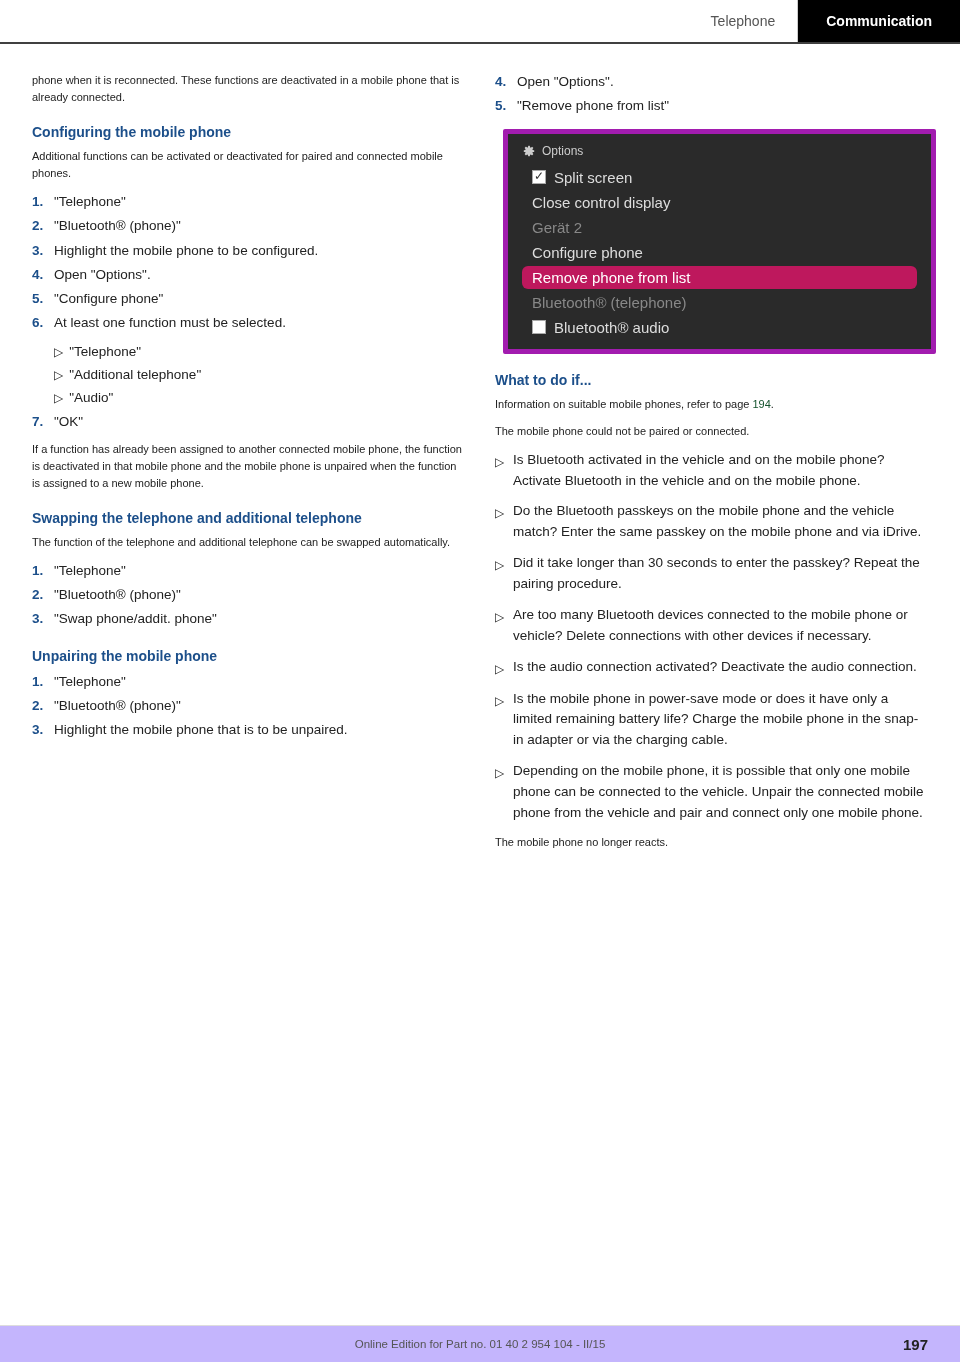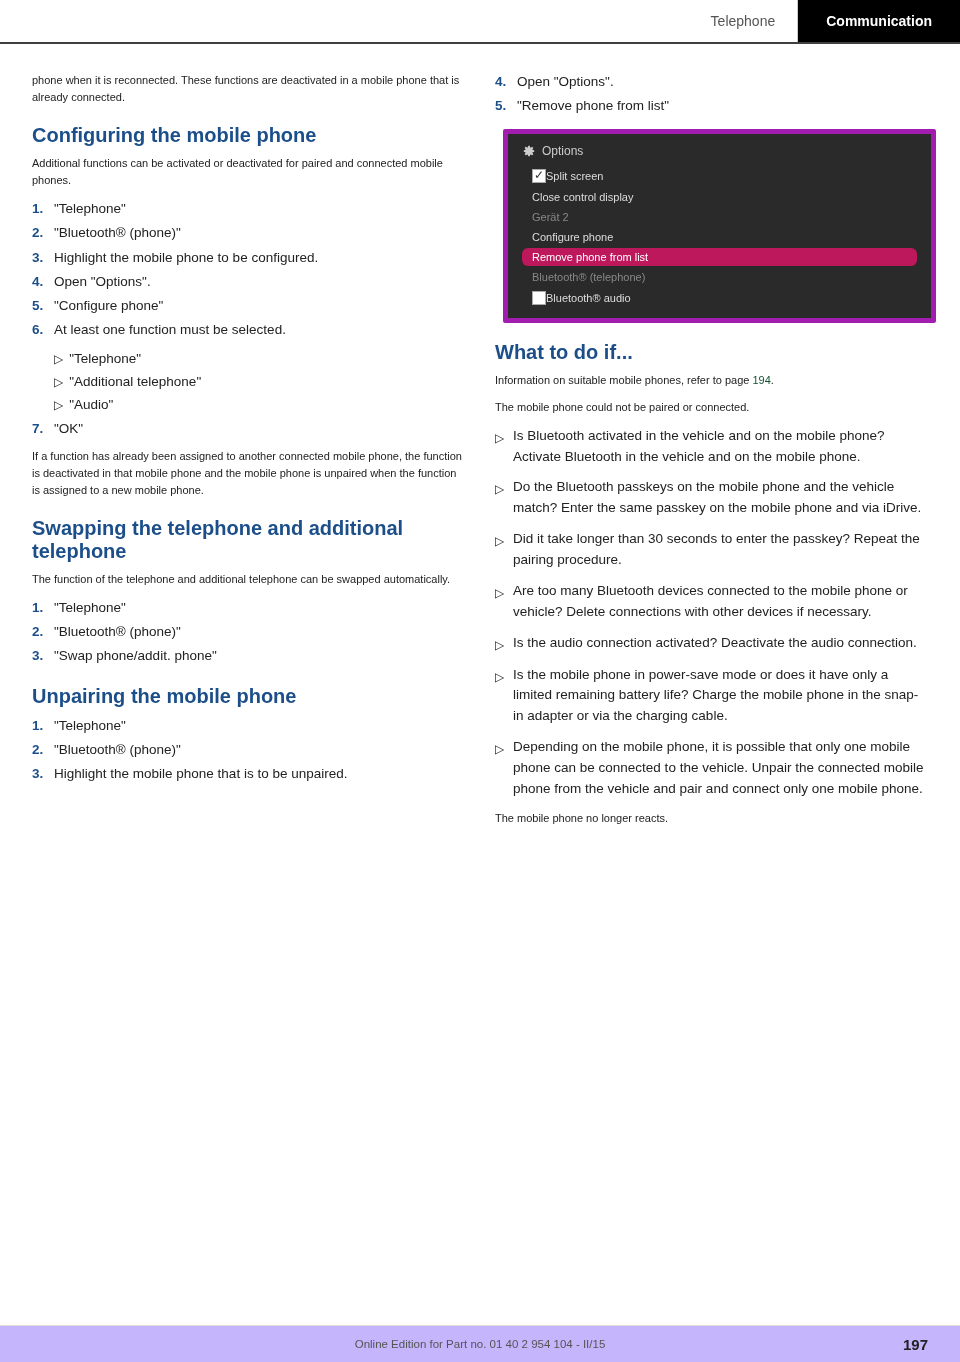--- a/index.html
+++ b/index.html
@@ -57,21 +57,21 @@
 
     
     .body-text {
       font-size: 11px;
       line-height: 1.55;
       color: #222;
       margin-bottom: 10px;
     }
 
     .section-heading {
-      font-size: 20px;
+      font-size: 14px;
       font-weight: bold;
       color: #1c4f8a;
       margin: 18px 0 8px 0;
     }
 
     .ordered-list {
       list-style: none;
       padding: 0;
       margin: 0 0 8px 0;
     }
@@ -146,24 +146,25 @@
       width: 14px;
       height: 14px;
     }
     .screenshot-menu {
       display: flex;
       flex-direction: column;
       gap: 2px;
     }
     .menu-item {
       color: #ddd;
-      font-size: 11px;
+      font-size: 15px;
       padding: 3px 10px;
       display: flex;
       align-items: center;
+      gap: 8px;
     }
     .menu-item.highlighted {
       background: #be185d;
       color: #fff;
       border-radius: 6px;
       align-items: center;
     }
     .menu-item.dimmed {
       color: #888;
     }

